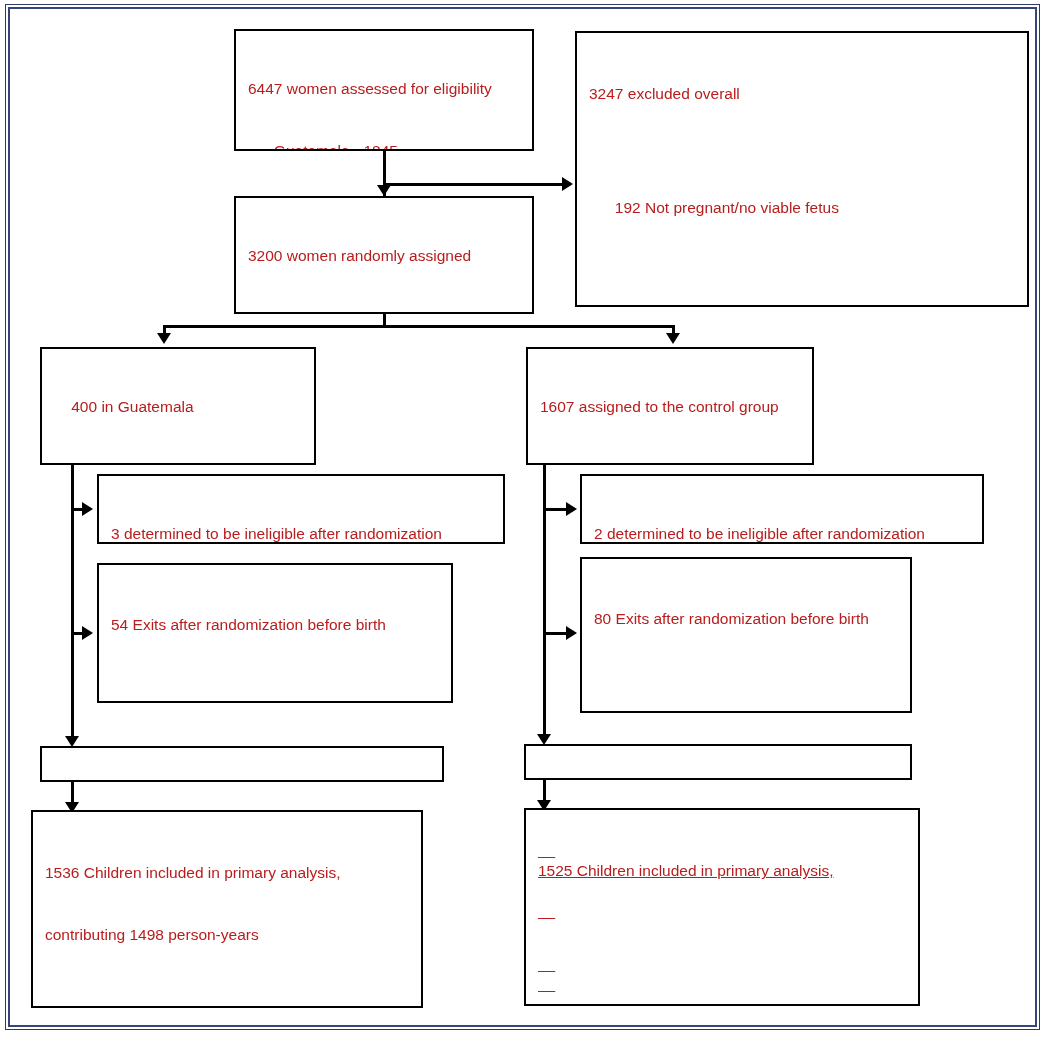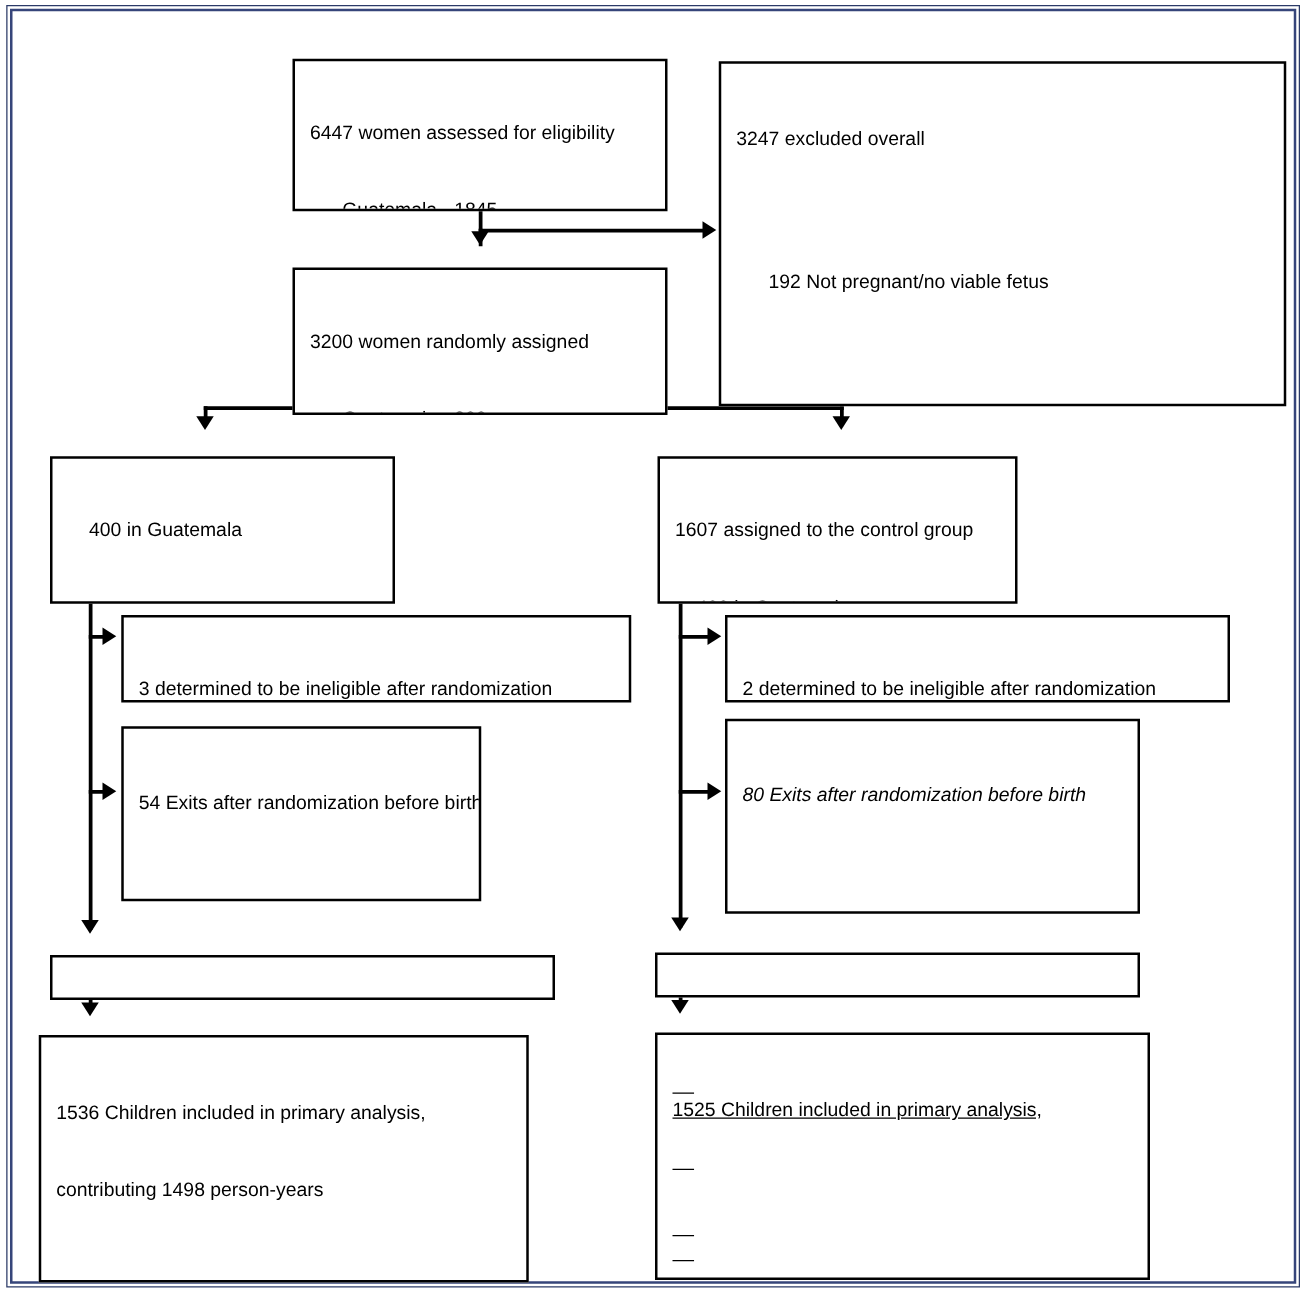--- a/index.html
+++ b/index.html
@@ -41,24 +41,23 @@
     pointer-events: none;
   }
 
   .box {
     position: absolute;
     box-sizing: border-box;
     border: 2px solid #000000;
     background: #ffffff;
     font-size: 15.5px;
     line-height: 1.33;
-    color: #000000;
+    color: #b91c1c;
     white-space: pre;
     overflow: hidden;
-    margin-top: 18px;
   }
   .box .ln {
     display: block;
     white-space: pre;
   }
   .box.pad {
     padding: 7px 10px 7px 12px;
   }
 
   
@@ -188,30 +187,30 @@
     
     
   </div>
 
   <div class="box pad" style="left:580px; top:474px; width:404px; height:70px;">
     <span class="ln">2 determined to be ineligible after randomization</span>
     
     
   </div>
 
-  <div class="box pad" style="left:97px; top:563px; width:288px; height:140px; padding-top:9px;">
+  <div class="box pad" style="left:97px; top:563px; width:356px; height:140px; padding-top:9px;">
     <span class="ln">54 Exits after randomization before birth</span>
     <span class="spacer"></span>
     
     
     
     
   </div>
 
-  <div class="box pad" style="left:580px; top:557px; width:332px; height:156px; padding-top:9px;font-style:italic;">
+  <div class="box pad" style="left:580px; top:557px; width:332px; height:156px; padding-top:9px;">
     <span class="ln">80 Exits after randomization before birth</span>
     <span class="spacer"></span>
     
     
     
     
     
   </div>
 
   <div class="box pad" style="left:40px; top:746px; width:404px; height:36px; padding-top:8px;">

